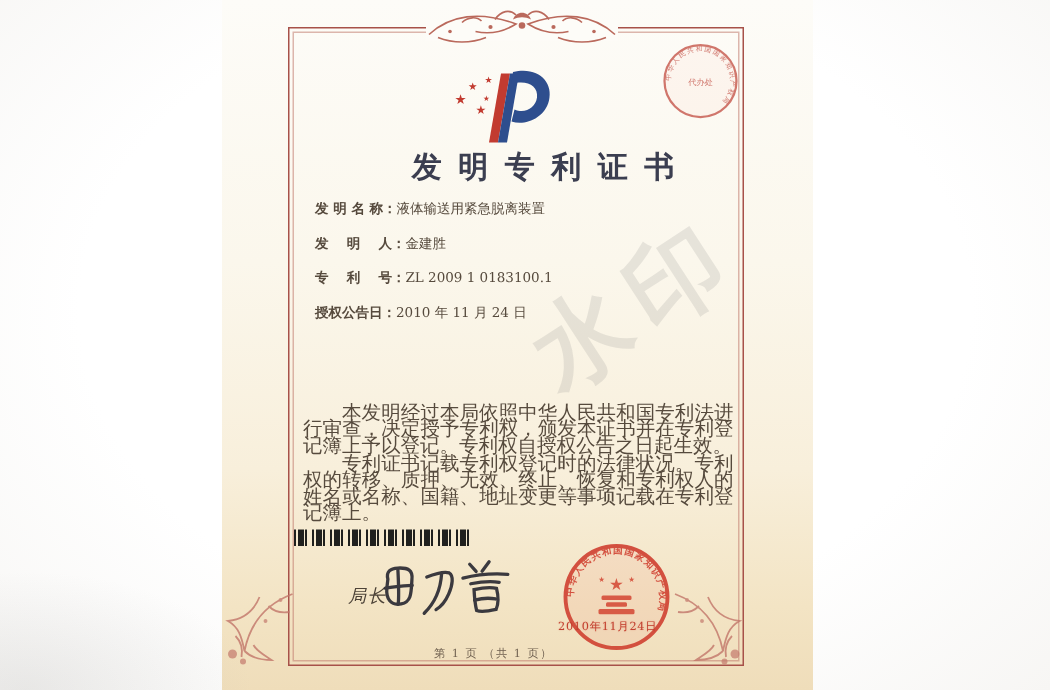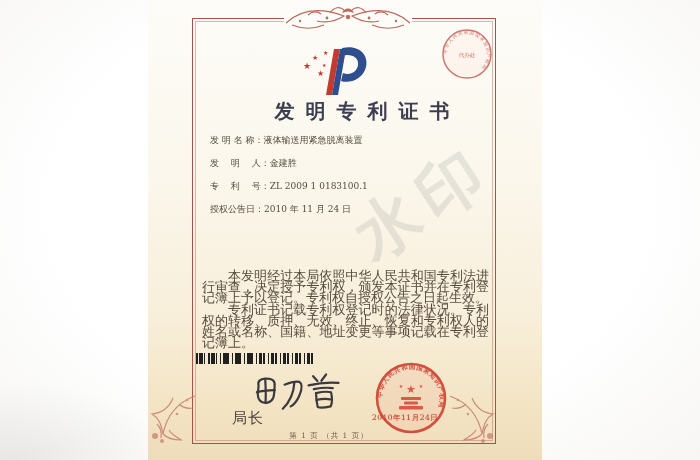--- a/index.html
+++ b/index.html
@@ -10,28 +10,28 @@
   .paper-tint{position:absolute;left:148px;top:0;width:394px;height:460px;
      background:linear-gradient(180deg,#fdfcf8 0%,#fbf7ec 38%,#f8efdb 68%,#f3e4c4 88%,#efddba 100%);}
   .frame{position:absolute;left:192px;top:18px;width:302px;height:424px;
      border:1.5px solid #a75149;}
   .frame::before{content:'';position:absolute;inset:2px;border:1px solid rgba(193,124,112,.55);pointer-events:none;}
   .cert-no{position:absolute;left:204px;top:46px;font-size:9px;color:#6a5a49;letter-spacing:1.5px;}
   .title{position:absolute;left:180px;top:98px;width:302px;text-align:center;
      font-size:20px;font-weight:bold;color:#3b3e50;letter-spacing:11px;text-indent:11px;margin-left:31px;}
   .fields{position:absolute;left:210px;top:135px;width:280px;font-size:9px;color:#564a3d;}
   .frow{height:10px;line-height:10px;margin-bottom:13px;white-space:nowrap;}
-  .flabel{display:inline-block;}
+  .flabel{display:inline-block;font-weight:bold;}
   .body-text{position:absolute;left:202px;top:270px;width:287px;font-size:13px;
      line-height:11px;color:#564a3d;text-align:justify;}
   .body-text p{margin:0 0 1px 0;text-indent:2em;}
   .barcode{position:absolute;left:196px;top:353px;width:120px;height:11px;
      background:repeating-linear-gradient(90deg,#20201e 0 1.5px,transparent 1.5px 3px,
         #20201e 3px 6.5px,transparent 6.5px 7.5px,#20201e 7.5px 9px,transparent 9px 12px);}
-  .director{position:absolute;left:232px;top:409px;font-size:15px;color:#4d4338;letter-spacing:1px;}
+  .director{position:absolute;left:232px;top:389px;font-size:12px;color:#4d4338;letter-spacing:1px;font-style:italic;}
   .signature{position:absolute;left:252px;top:369px;transform:rotate(-3deg);}
   .seal{position:absolute;left:374px;top:361px;opacity:.92;}
   .seal-date{position:absolute;left:372px;top:413px;width:90px;font-size:7.5px;
      color:#c23f2e;letter-spacing:.5px;text-shadow:0 0 1px rgba(210,80,60,.4);}
   .page-footer{position:absolute;left:192px;top:431px;width:274px;text-align:center;
      font-size:7.5px;color:#6f6050;letter-spacing:1px;}
   .watermark{position:absolute;left:308px;top:128px;width:230px;height:150px;
      display:flex;align-items:center;justify-content:center;
      transform:rotate(-33deg);font-size:64px;letter-spacing:10px;
      color:#7e7e7e;opacity:.16;font-weight:bold;pointer-events:none;}

